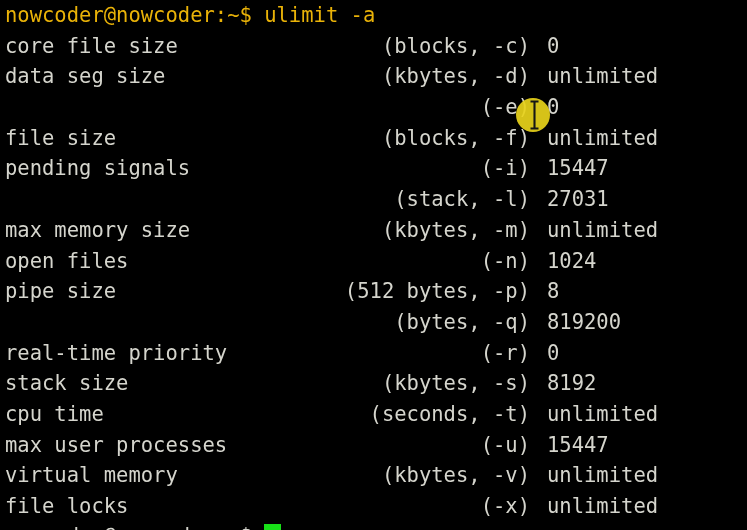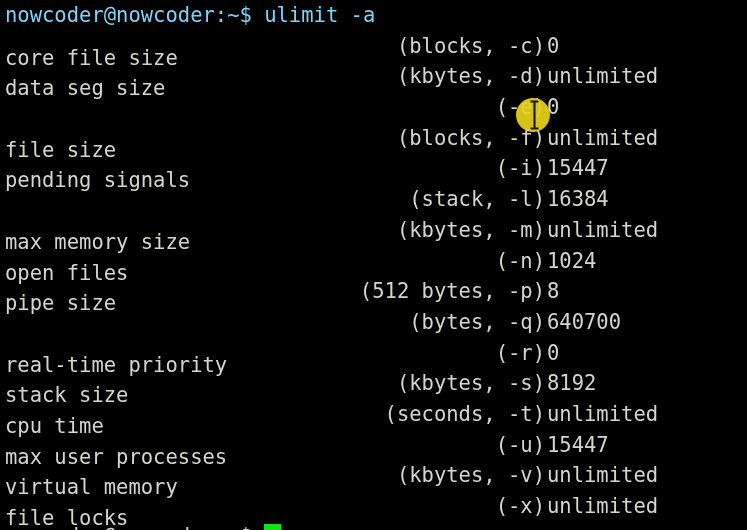--- a/index.html
+++ b/index.html
@@ -36,41 +36,41 @@
     height: 30.7px;
     line-height: 30.7px;
     white-space: pre;
     font-size: 20.5px;
     letter-spacing: 0px;
     color: #d5d5cd;
     position: relative;
   }
 
   .prompt-line {
-    color: #7dd3fc;
+    color: #eab308;
   }
 
   
   .row {
     position: relative;
     height: 30.7px;
     line-height: 30.7px;
     font-size: 20.5px;
     color: #d5d5cd;
     white-space: pre;
   }
   .row .label {
     position: absolute;
     left: 0px;
-    top: 12px;
+    top: 0;
     text-align: right;
   }
   .row .flag {
     position: absolute;
-    left: 15px;
+    left: 0px;
     top: 0;
     width: 525px;
     text-align: right;
   }
   .row .value {
     position: absolute;
     left: 542px;
     top: 0;
   }
 
@@ -122,25 +122,25 @@
   <div class="screen">
 
     <div class="line prompt-line">nowcoder@nowcoder:~$ ulimit -a</div>
 
     <div id="ulimit-rows">
         <div class="row"><span class="flag">(blocks, -c)</span><span class="label">core file size</span><span class="value">0</span></div>
         <div class="row"><span class="flag">(kbytes, -d)</span><span class="label">data seg size</span><span class="value">unlimited</span></div>
         <div class="row"><span class="flag">(-e)</span><span class="value">0</span></div>
         <div class="row"><span class="flag">(blocks, -f)</span><span class="label">file size</span><span class="value">unlimited</span></div>
         <div class="row"><span class="flag">(-i)</span><span class="label">pending signals</span><span class="value">15447</span></div>
-        <div class="row"><span class="flag">(stack, -l)</span><span class="value">16384</span></div>
+        <div class="row"><span class="flag">(stack, -l)</span><span class="value">27031</span></div>
         <div class="row"><span class="flag">(kbytes, -m)</span><span class="label">max memory size</span><span class="value">unlimited</span></div>
         <div class="row"><span class="flag">(-n)</span><span class="label">open files</span><span class="value">1024</span></div>
         <div class="row"><span class="flag">(512 bytes, -p)</span><span class="label">pipe size</span><span class="value">8</span></div>
-        <div class="row"><span class="flag">(bytes, -q)</span><span class="value">640700</span></div>
+        <div class="row"><span class="flag">(bytes, -q)</span><span class="value">819200</span></div>
         <div class="row"><span class="flag">(-r)</span><span class="label">real-time priority</span><span class="value">0</span></div>
         <div class="row"><span class="flag">(kbytes, -s)</span><span class="label">stack size</span><span class="value">8192</span></div>
         <div class="row"><span class="flag">(seconds, -t)</span><span class="label">cpu time</span><span class="value">unlimited</span></div>
         <div class="row"><span class="flag">(-u)</span><span class="label">max user processes</span><span class="value">15447</span></div>
         <div class="row"><span class="flag">(kbytes, -v)</span><span class="label">virtual memory</span><span class="value">unlimited</span></div>
         <div class="row"><span class="flag">(-x)</span><span class="label">file locks</span><span class="value">unlimited</span></div>
       </div>
 
   </div>
 

